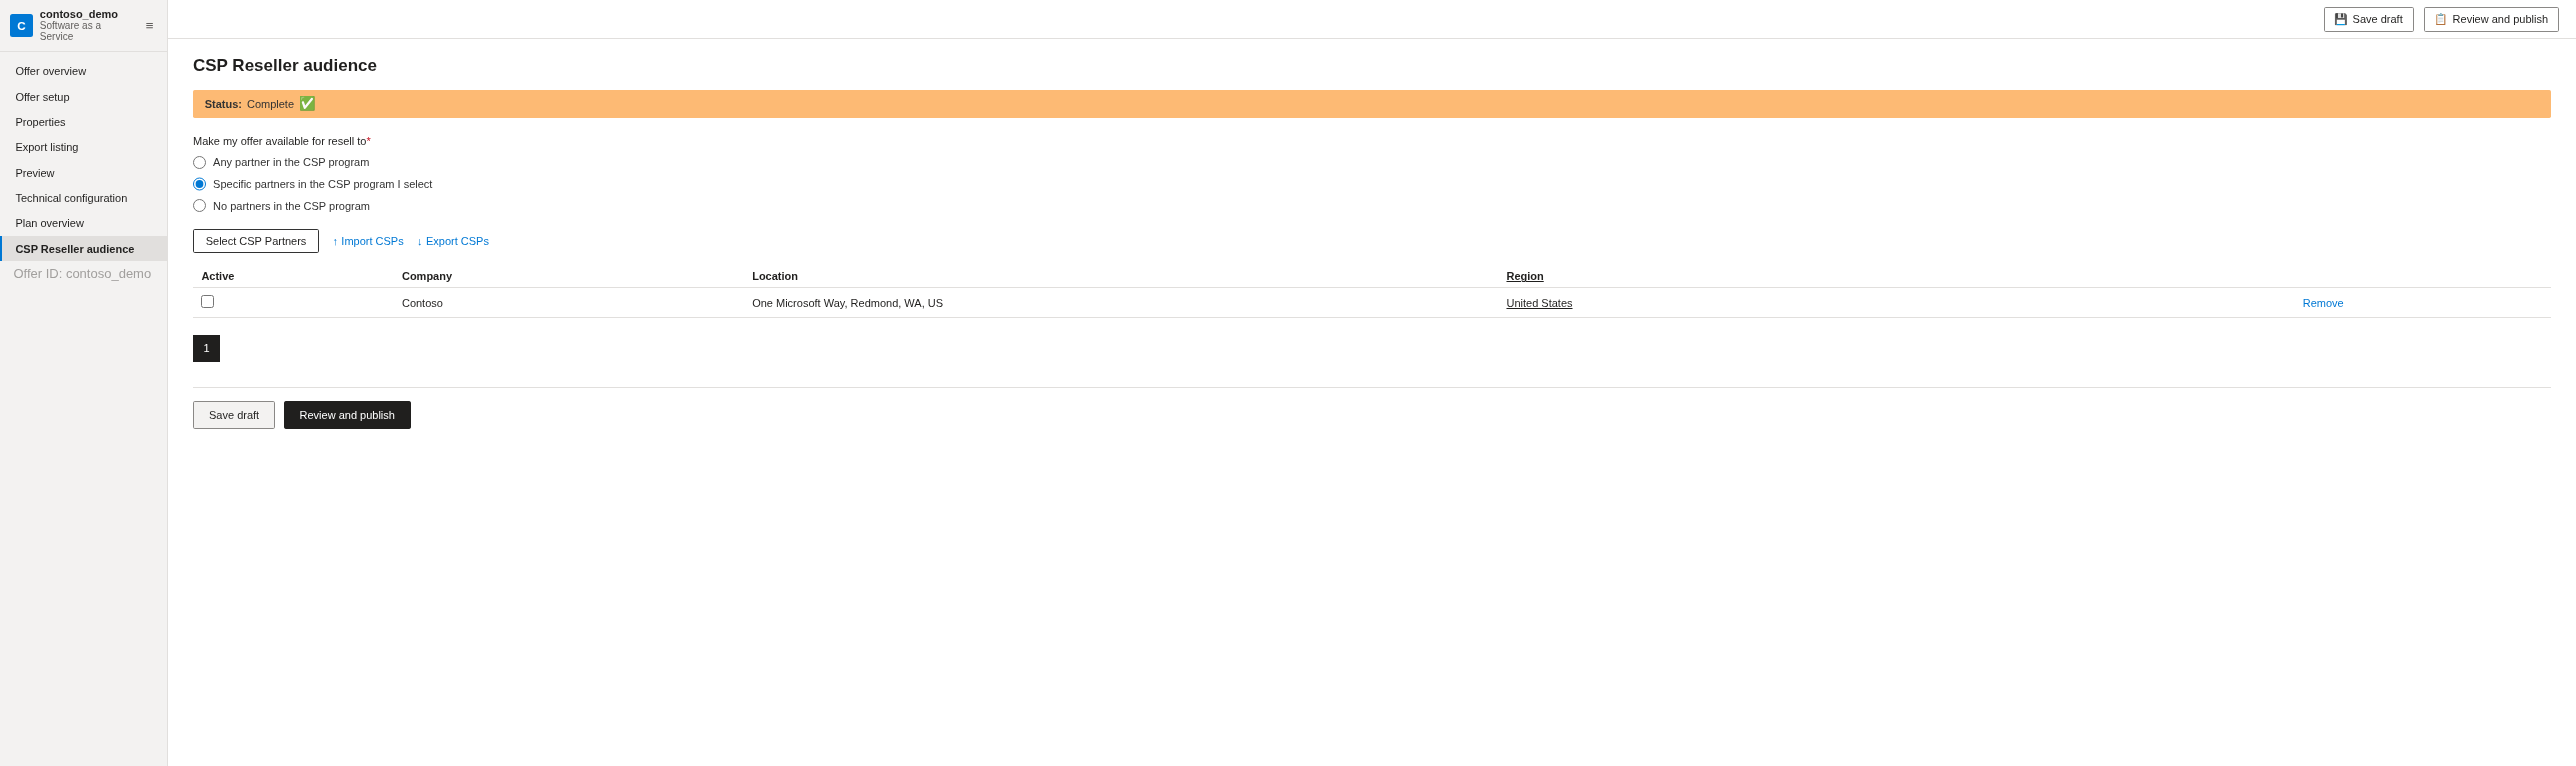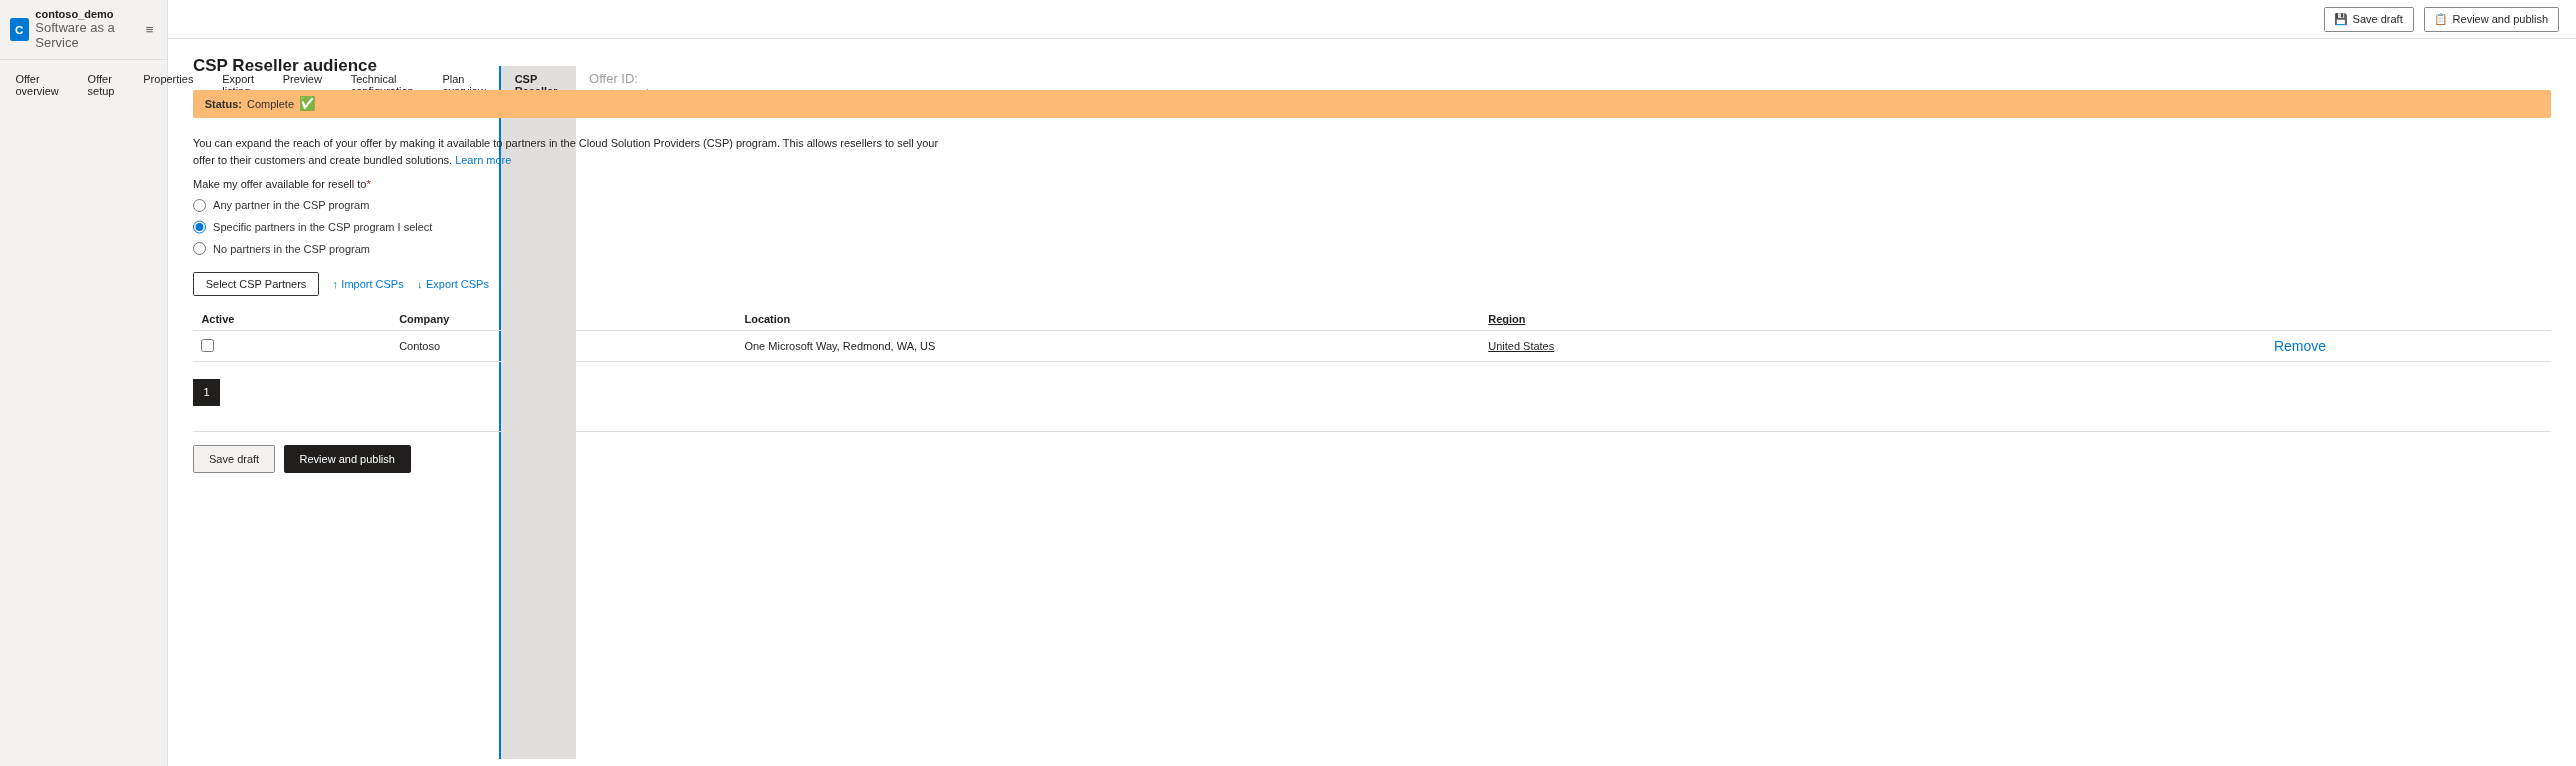--- a/index.html
+++ b/index.html
@@ -37,35 +37,35 @@
     .sidebar-brand-info {
       display: flex;
       flex-direction: column;
     }
     .sidebar-brand-name {
       font-size: 11px;
       font-weight: 600;
       color: #201f1e;
     }
     .sidebar-brand-sub {
-      font-size: 13px;
+      font-size: 10px;
       color: #605e5c;
     }
     .sidebar-collapse-btn {
       margin-left: auto;
       background: none;
       border: none;
       cursor: pointer;
       color: #605e5c;
       font-size: 13.4px;
       padding: 1.7px 3.4px;
     }
     .sidebar-nav {
       display: flex;
-      flex-direction: row;
+      flex-direction: column;
       padding: 6.7px 0;
       flex: 1;
     }
     .sidebar-item {
       padding: 6.7px 13.4px;
       cursor: pointer;
       color: #201f1e;
       font-size: 11px;
       text-decoration: none;
       display: block;
@@ -246,21 +246,21 @@
     }
     .partners-table .col-active { width: 67px; }
     .partners-table .col-company { width: 117px; }
     .partners-table .col-location { width: 252px; }
     .partners-table .col-region { width: 252px; text-decoration: underline; }
     .partners-table .col-action { width: 84px; }
 
     .remove-link {
       color: #0078d4;
       cursor: pointer;
-      font-size: 14px;
+      font-size: 11px;
       text-decoration: none;
       background: none;
       border: none;
       margin-left: 42px;
     }
 
     
     .pagination {
       display: flex;
       gap: 3.4px;
@@ -355,24 +355,20 @@
 
   <div class="content">
     <h1 class="page-title">CSP Reseller audience</h1>
 
     <div class="status-bar">
       <span class="status-label">Status:</span>
       <span class="status-value">Complete</span>
       <span class="status-check">✅</span>
     </div>
 
-    <p class="description-text">
-      <span>You can expand the reach of your offer by making it available to partners in the Cloud Solution Providers (CSP) program. This allows resellers to sell your offer to their customers and create bundled solutions.</span>
-      <a href="#">Learn more</a>
-    </p>
 
     <div class="field-label">
       <span>Make my offer available for resell to</span><span class="required">*</span>
     </div>
 
     <div class="radio-group">
       <div class="radio-item">
         <input type="radio" id="any-partner" name="csp-option" style="">
         <label for="any-partner">Any partner in the CSP program</label>
       </div>

